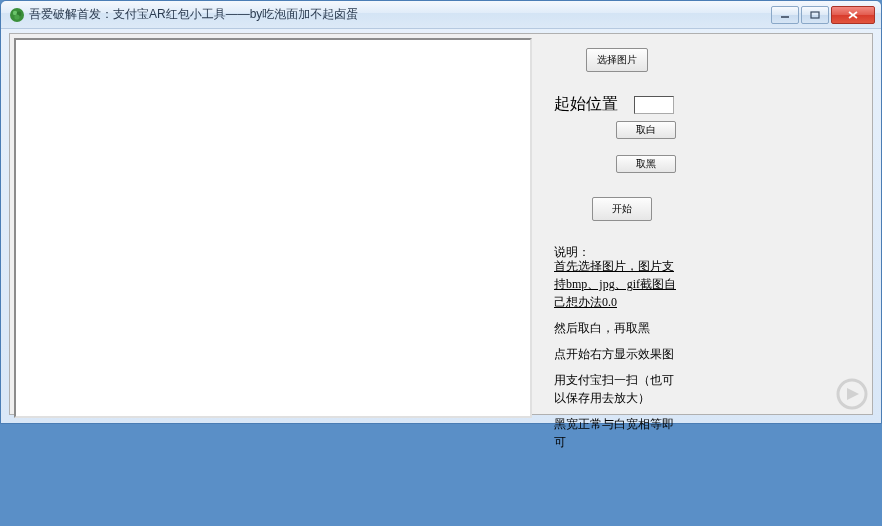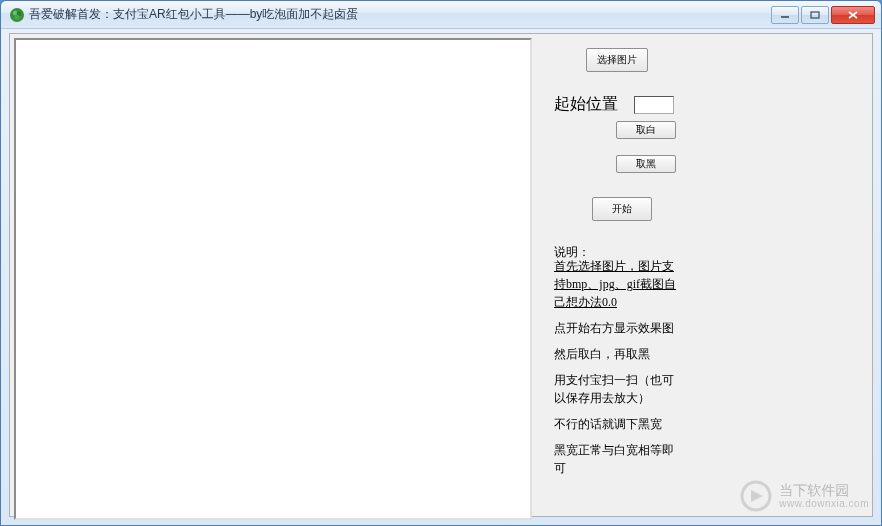--- a/index.html
+++ b/index.html
@@ -7,21 +7,21 @@
       font-family: "Microsoft YaHei", "SimSun", Tahoma, sans-serif;
       font-size: 12px;
       background: #5a8fc7;
       width: 882px;
       height: 526px;
       overflow: hidden;
       position: relative;
     }
     .window {
       width: 882px;
-      height: 526px;
+      height: 424px;
       background: linear-gradient(to bottom, #e8f1fb 0%, #d9e7f7 100%);
       border: 1px solid #4a7db5;
       border-radius: 6px 6px 0 0;
       position: relative;
     }
     .titlebar {
       height: 28px;
       display: flex;
       align-items: center;
       padding: 0 4px;
@@ -216,32 +216,27 @@
 
       <button class="btn btn-right">取白</button>
 
       <button class="btn btn-right">取黑</button>
 
       <button class="btn btn-start">开始</button>
 
       <div class="desc">
         <p style="margin-bottom:0;">说明：</p>
         <p style="margin-top:-4px;text-decoration:underline;">首先选择图片，图片支持bmp、jpg、gif截图自己想办法0.0</p>
+        <p>然后取白，再取黑</p>
         <p>点开始右方显示效果图</p>
-        <p>然后取白，再取黑</p>
         <p>用支付宝扫一扫（也可以保存用去放大）</p>
-        <p>不行的话就调下黑宽</p>
         <p>黑宽正常与白宽相等即可</p>
       </div>
     </div>
   </div>
 
   <div class="watermark">
     <svg width="34" height="34" viewBox="0 0 34 34">
       <circle cx="17" cy="17" r="14" fill="none" stroke="#b8b8b8" stroke-width="3"></circle>
       <path d="M12 11 L24 17 L12 23 Z" fill="#b8b8b8"></path>
     </svg>
-    <div class="wm-text">
-      <span class="wm-main">当下软件园</span>
-      <span class="wm-url">www.downxia.com</span>
-    </div>
   </div>
 </div>
 
 </body></html>

